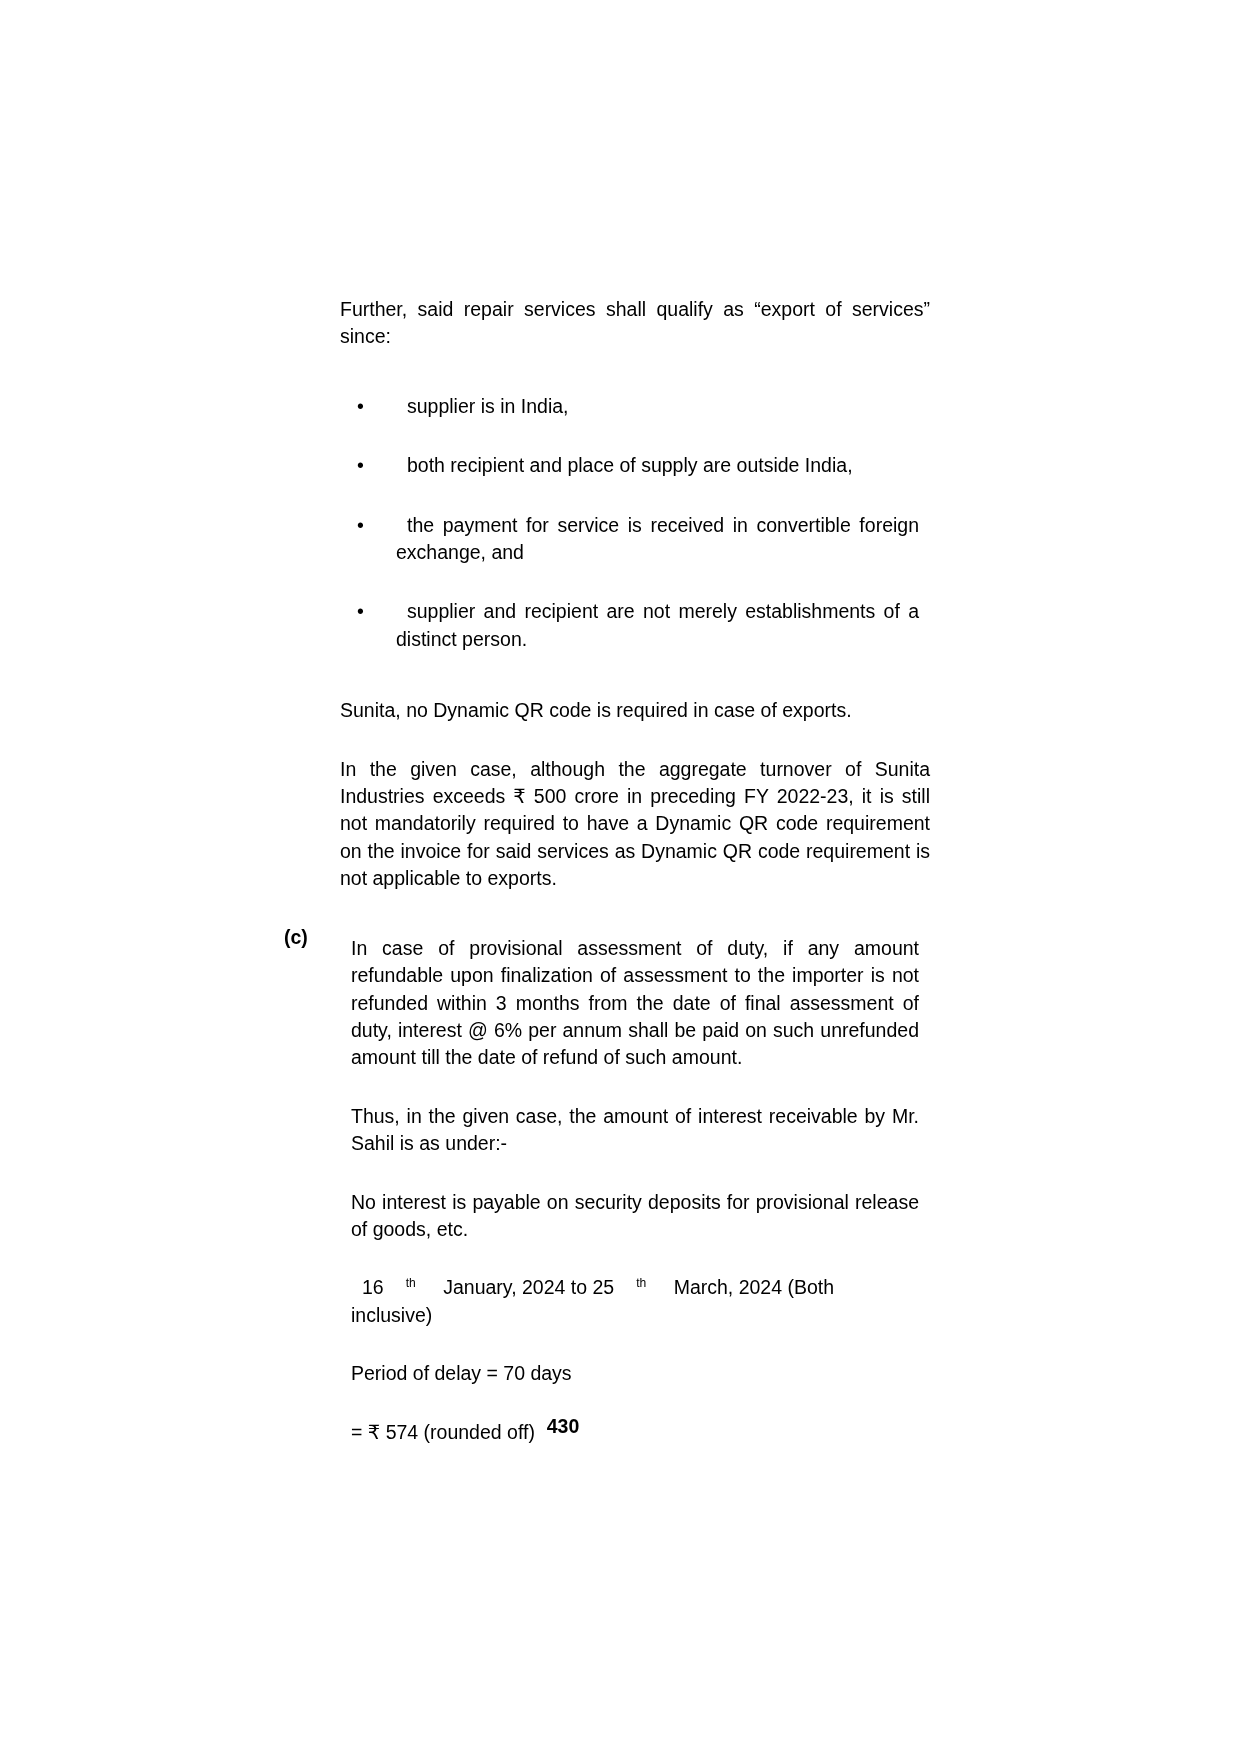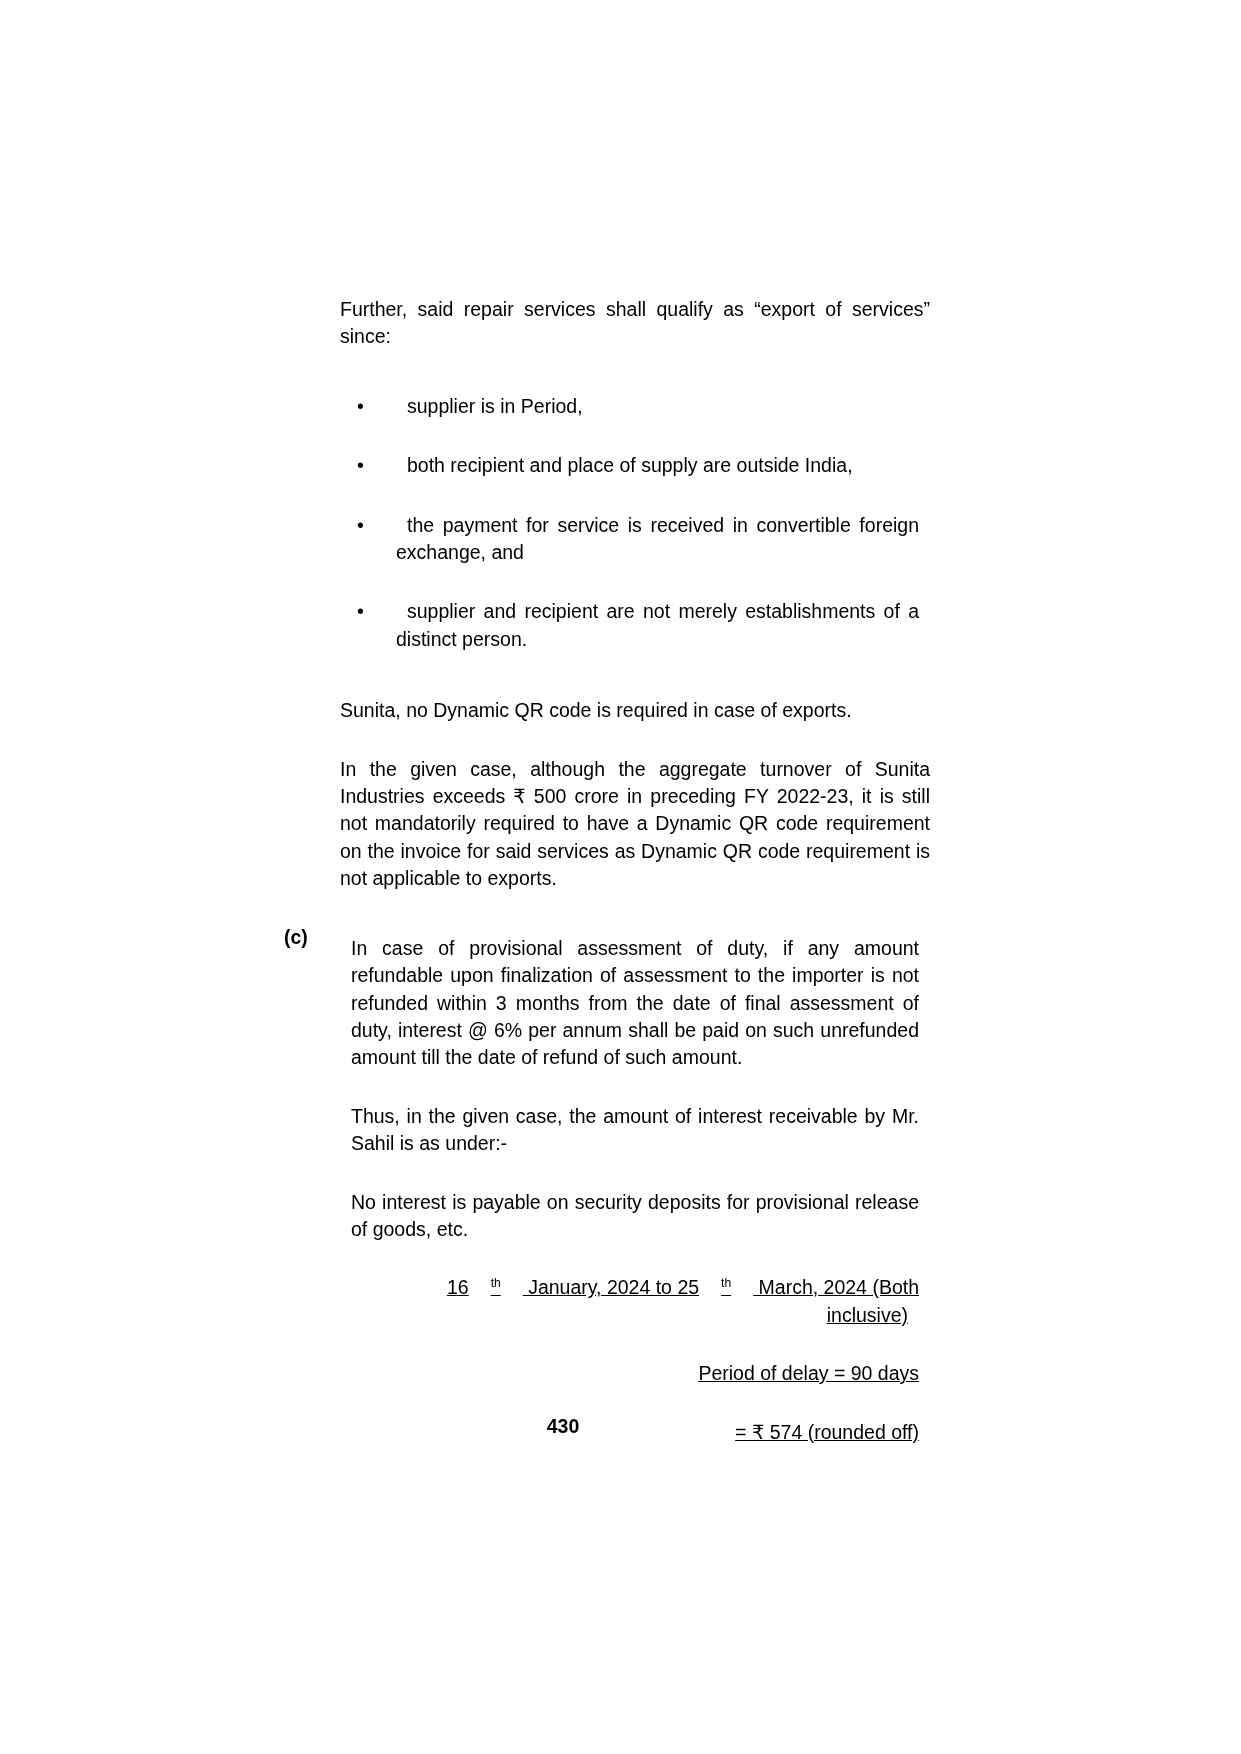--- a/index.html
+++ b/index.html
@@ -17,21 +17,21 @@
     top: 263px;
     left: 307px;
     width: 634px;
     font-size: 19.5px;
     line-height: 27.4px;
   }
   p.para {
     text-align: justify;
     margin-bottom: 9px;
   }
-  p.noj { text-align: right; text-decoration: underline; }
+  p.noj { text-align: left; }
   ul.bullets { list-style: none; margin: 0 0 1px 0; }
   li.bullet {
     position: relative;
     padding-left: 56px;
     margin-bottom: 10px;
     text-align: justify;
   }
   li.bullet .dot {
     position: absolute;
     left: 6px;
@@ -61,21 +61,21 @@
 </style>
 </head>
 <body>
 
 <div class="page">
   <div class="content">
 
     <p class="para">Further, said repair services shall qualify as “export of services” since:</p>
 
     <ul class="bullets">
-      <li class="bullet"><span class="dot">•</span><span>supplier is in Period,</span></li>
+      <li class="bullet"><span class="dot">•</span><span>supplier is in India,</span></li>
       <li class="bullet"><span class="dot">•</span><span>both recipient and place of supply are outside India,</span></li>
       <li class="bullet"><span class="dot">•</span><span>the payment for service is received in convertible foreign exchange, and</span></li>
       <li class="bullet"><span class="dot">•</span><span>supplier and recipient are not merely establishments of a distinct person.</span></li>
     </ul>
 
 
     <p class="para">Sunita, no Dynamic QR code is required in case of exports.</p>
 
     <p class="para">In the given case, although the aggregate turnover of Sunita Industries exceeds ₹ 500 crore in preceding FY 2022-23, it is still not mandatorily required to have a Dynamic QR code requirement on the invoice for said services as Dynamic QR code requirement is not applicable to exports.</p>
 
@@ -83,21 +83,21 @@
       <span class="item-label">(c)</span>
 
       <p class="para">In case of provisional assessment of duty, if any amount refundable upon finalization of assessment to the importer is not refunded within 3 months from the date of final assessment of duty, interest @ 6% per annum shall be paid on such unrefunded amount till the date of refund of such amount.</p>
 
       <p class="para">Thus, in the given case, the amount of interest receivable by Mr. Sahil is as under:-</p>
 
       <p class="para">No interest is payable on security deposits for provisional release of goods, etc.</p>
 
       <p class="para noj"><span>16</span><sup>th</sup><span> January, 2024 to 25</span><sup>th</sup><span> March, 2024 (Both inclusive)</span></p>
 
-      <p class="para noj">Period of delay = 90 days</p>
+      <p class="para noj">Period of delay = 70 days</p>
 
 
       <p class="para noj">= ₹ 574 (rounded off)</p>
     </div>
 
   </div>
 
   <div class="pageno">430</div>
 </div>
 

